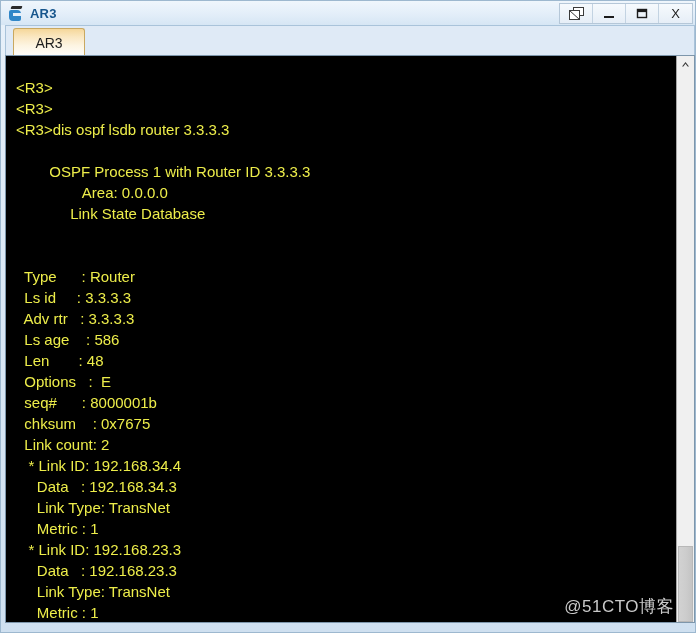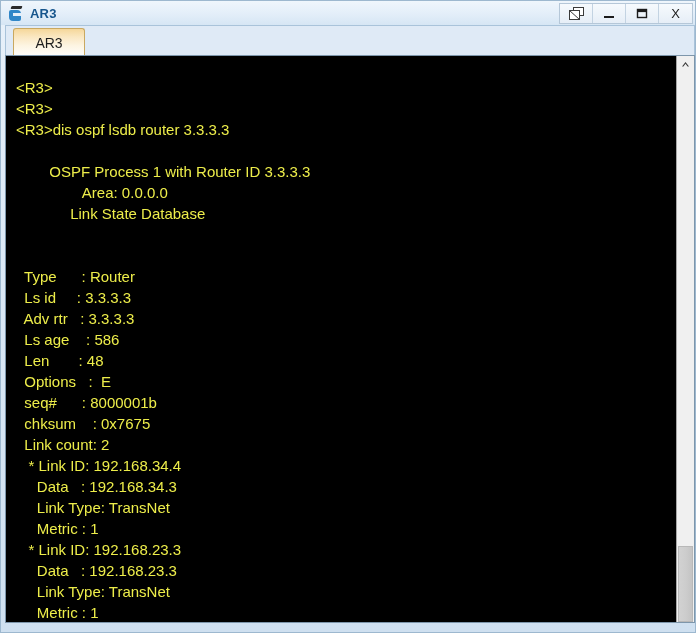--- a/index.html
+++ b/index.html
@@ -224,15 +224,16 @@
 
     <div id="terminal-scrollbar">
       <div id="scroll-up-button">
         <svg width="9" height="7" viewBox="0 0 9 7" aria-hidden="true">
           <path d="M4.5 1 L8 5.5 L6.6 5.5 L4.5 2.8 L2.4 5.5 L1 5.5 Z" fill="#3c3c3c"></path>
         </svg>
       </div>
       <div id="scroll-thumb"></div>
     </div>
 
+    <div id="watermark">@51CTO博客</div>
   </div>
 
 </div>
 
 </body></html>

